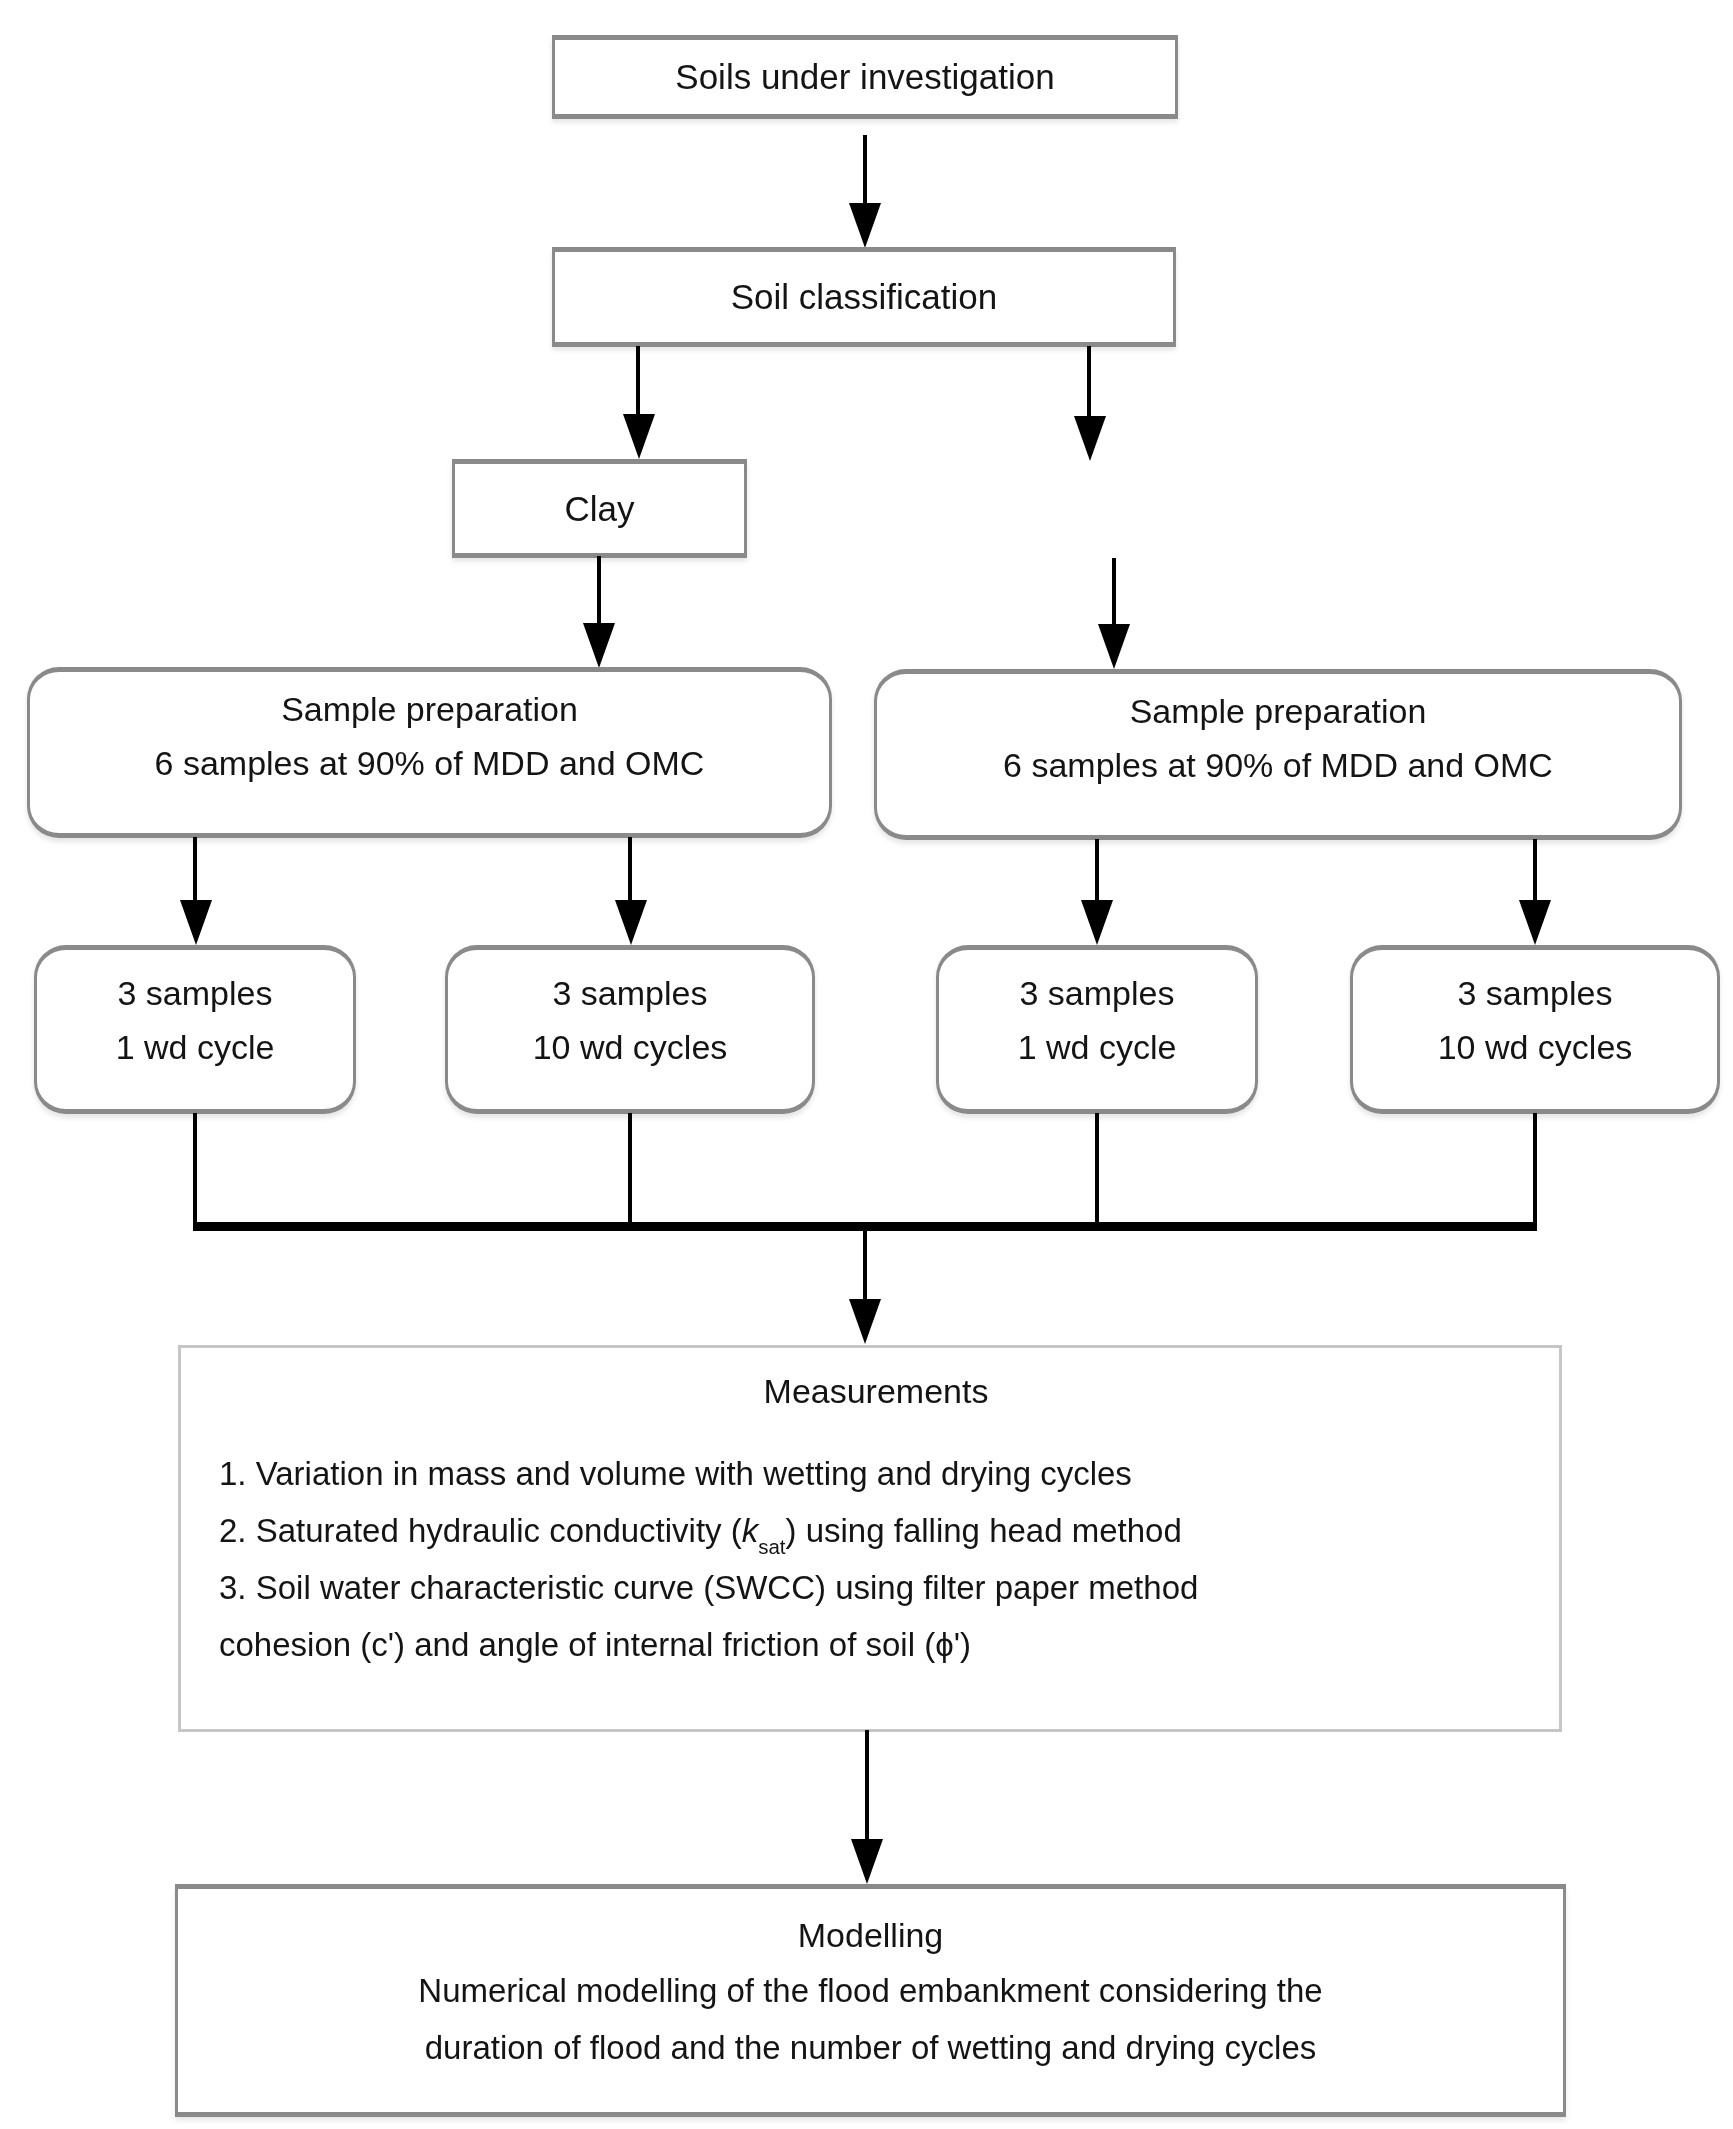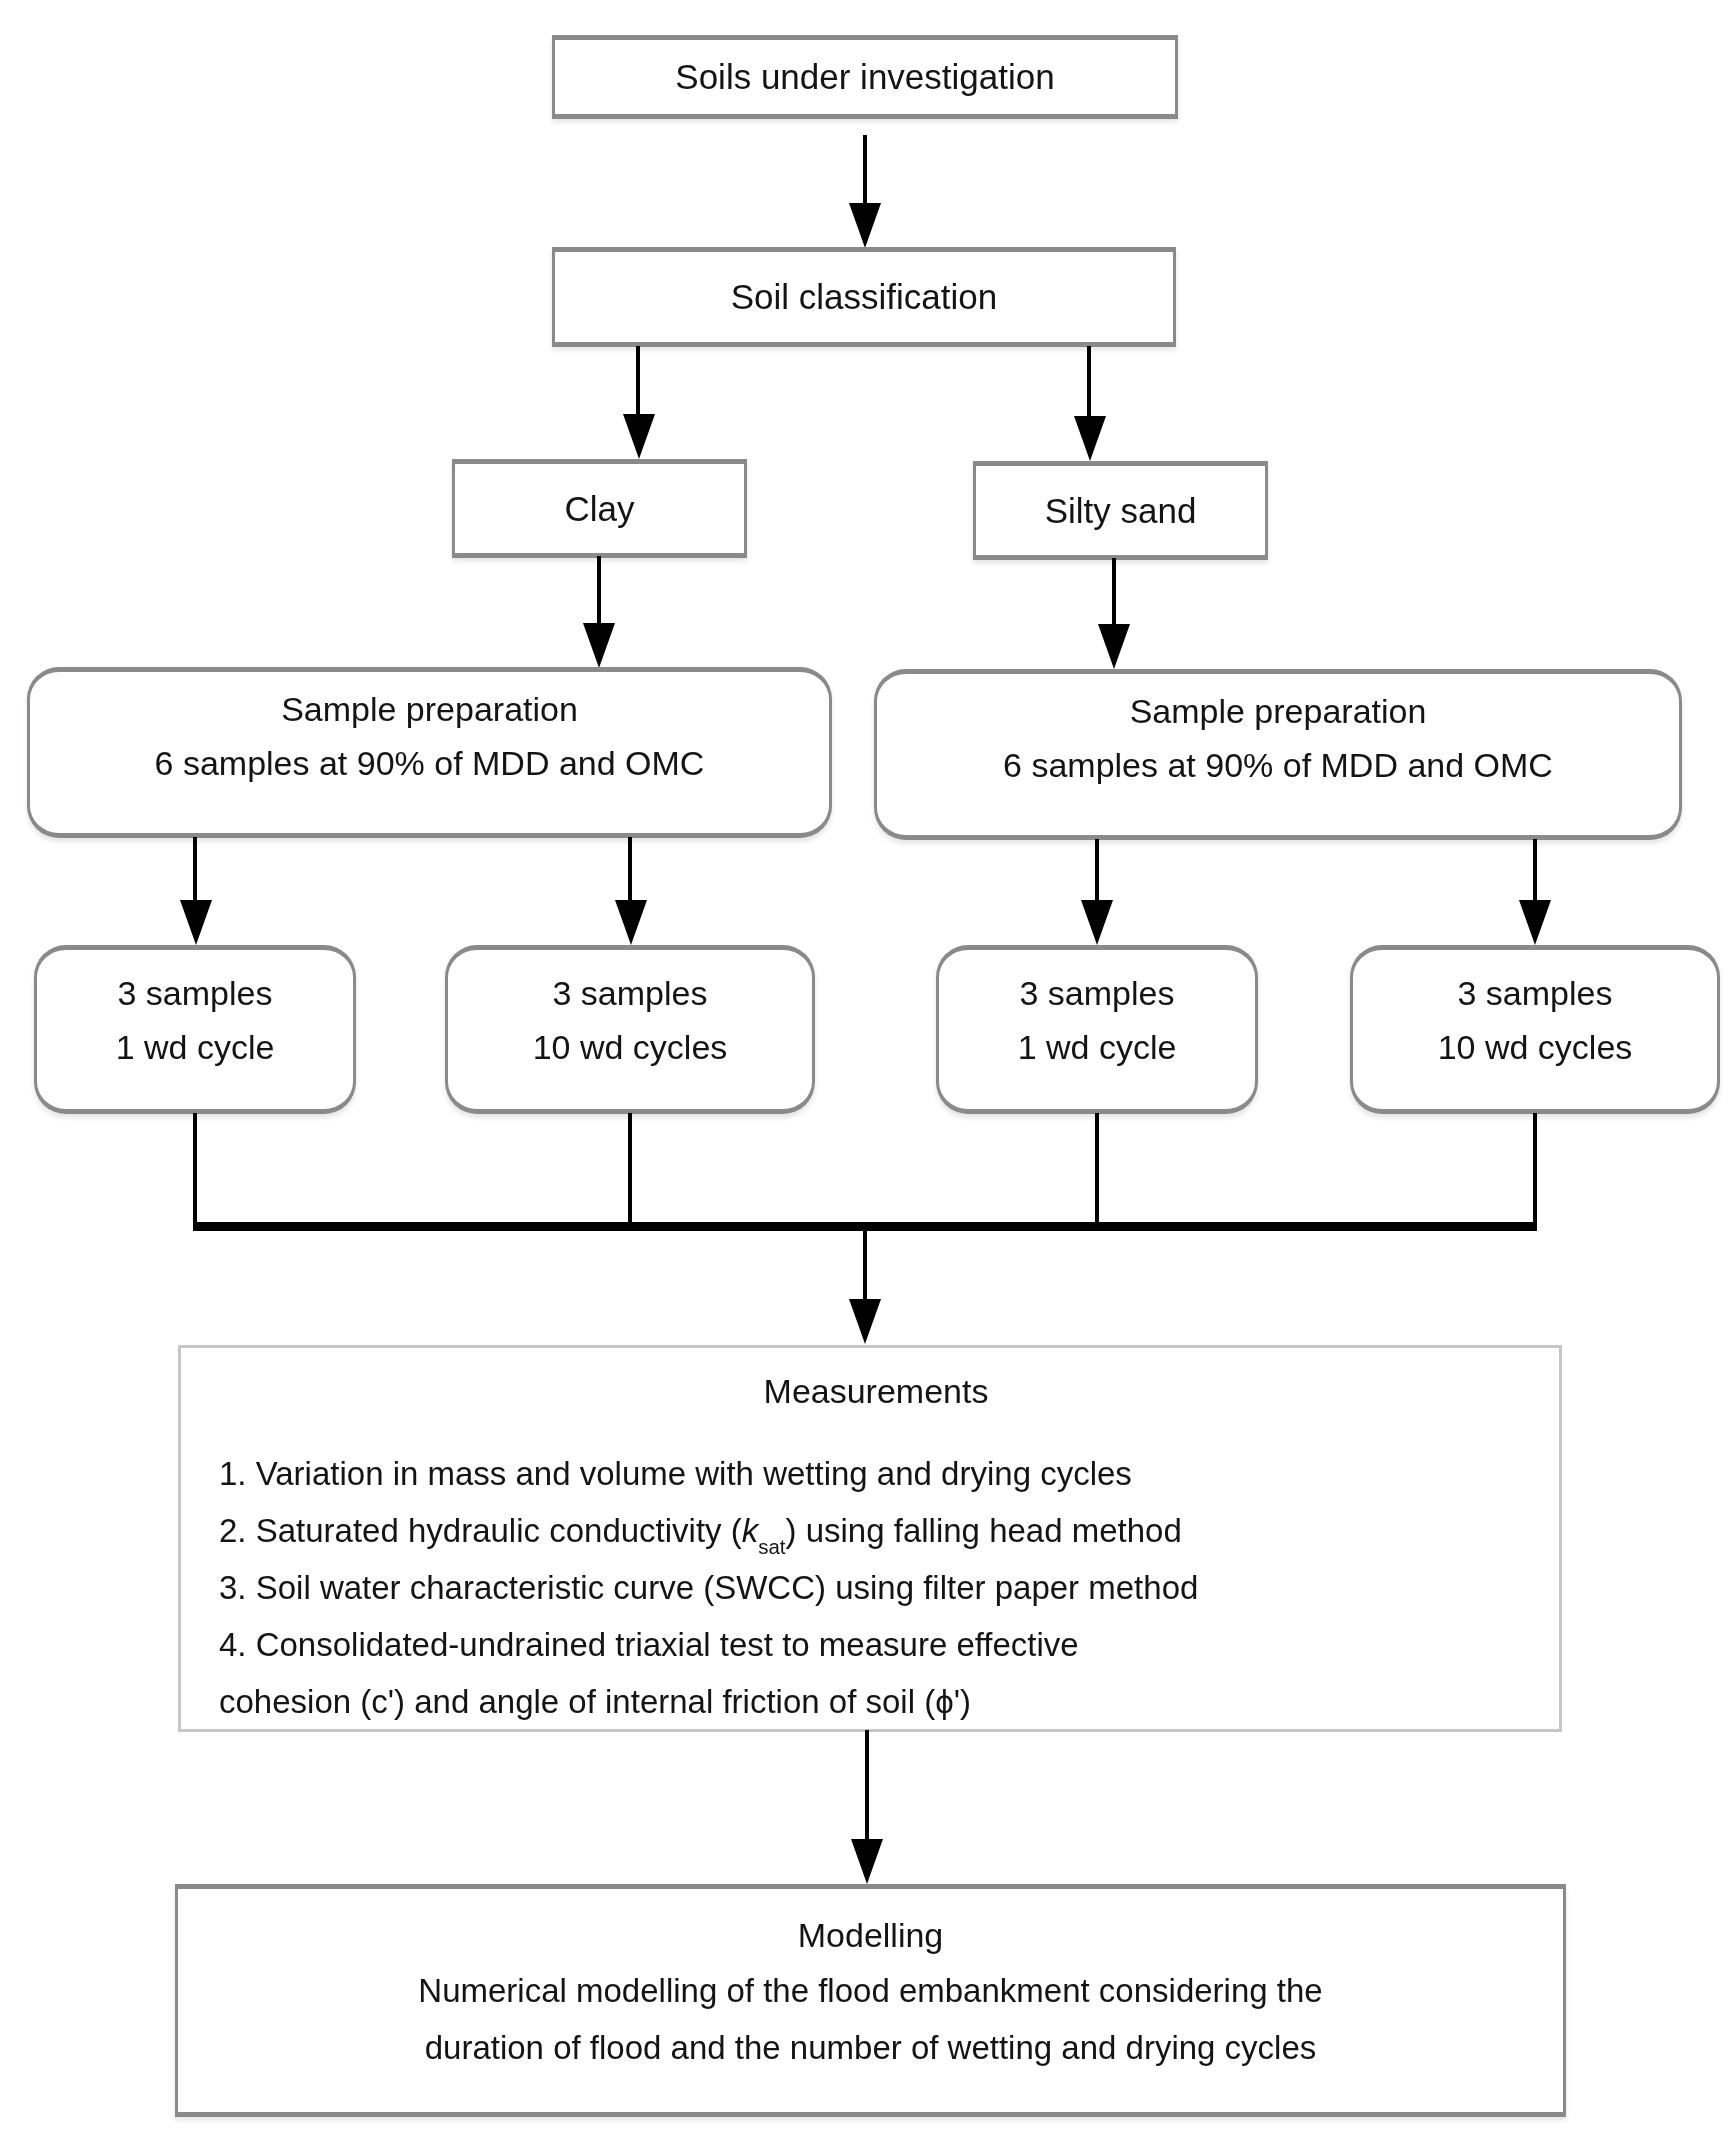--- a/index.html
+++ b/index.html
@@ -57,23 +57,20 @@
   </div>
 
   <div class="vstem" style="left: 636px; top: 346px; height: 70px; background: rgb(0, 0, 0);"></div>
   <div class="ahead" style="left: 623px; top: 414px; border-top-color: rgb(0, 0, 0);"></div>
   <div class="vstem" style="left: 1087px; top: 346px; height: 71px; background: rgb(0, 0, 0);"></div>
   <div class="ahead" style="left: 1074px; top: 416px; border-top-color: rgb(0, 0, 0);"></div>
 
   <div class="node" id="n-clay" style="left: 452px; top: 459px; width: 295px; height: 99px; border-color: rgb(138, 138, 138);">
     <div class="lbl">Clay</div>
   </div>
-  <div class="node" id="n-silty" style="left: 973px; top: 461px; width: 295px; height: 99px; border-color: rgb(138, 138, 138);">
-    <div class="lbl">Silty sand</div>
-  </div>
 
   <div class="vstem" style="left: 597px; top: 556px; height: 68px; background: rgb(0, 0, 0);"></div>
   <div class="ahead" style="left: 583px; top: 623px; border-top-color: rgb(0, 0, 0);"></div>
   <div class="vstem" style="left: 1112px; top: 558px; height: 68px; background: rgb(0, 0, 0);"></div>
   <div class="ahead" style="left: 1098px; top: 624px; border-top-color: rgb(0, 0, 0);"></div>
 
   <div class="node twolines" id="n-prep-l" style="left: 27px; top: 667px; width: 805px; height: 171px; padding-top: 9.8px; border-color: rgb(138, 138, 138);">
     <div class="lbl">Sample preparation</div>
     <div class="lbl">6 samples at 90% of MDD and OMC</div>
   </div>
@@ -116,21 +113,20 @@
 
   <div class="vstem" style="left: 863px; top: 1226px; height: 75px; background: rgb(0, 0, 0);"></div>
   <div class="ahead" style="left: 849px; top: 1299px; border-top-color: rgb(0, 0, 0);"></div>
 
   <div class="bigbox" id="measurements" style="left: 178px; top: 1345px; width: 1384px; height: 387px; border-color: rgb(198, 198, 198);">
     <div class="m-title">Measurements</div>
     <div class="m-list">
       <div>1. Variation in mass and volume with wetting and drying cycles</div>
       <div><span>2. Saturated hydraulic conductivity (</span><span class="ital">k</span><sub>sat</sub><span>) using falling head method</span></div>
       <div>3. Soil water characteristic curve (SWCC) using filter paper method</div>
-      <div>4. Consolidated-undrained triaxial test to measure effective</div>
       <div>cohesion (c') and angle of internal friction of soil (ϕ')</div>
     </div>
   </div>
 
   <div class="vstem" style="left: 865px; top: 1730px; height: 112px; background: rgb(0, 0, 0);"></div>
   <div class="ahead" style="left: 851px; top: 1839px; border-top-color: rgb(0, 0, 0);"></div>
 
   <div class="bigbox" id="modelling" style="left: 175px; top: 1884px; width: 1391px; height: 233px; border-color: rgb(138, 138, 138);">
     <div class="mod-title">Modelling</div>
     <div class="mod-line">Numerical modelling of the flood embankment considering the</div>

